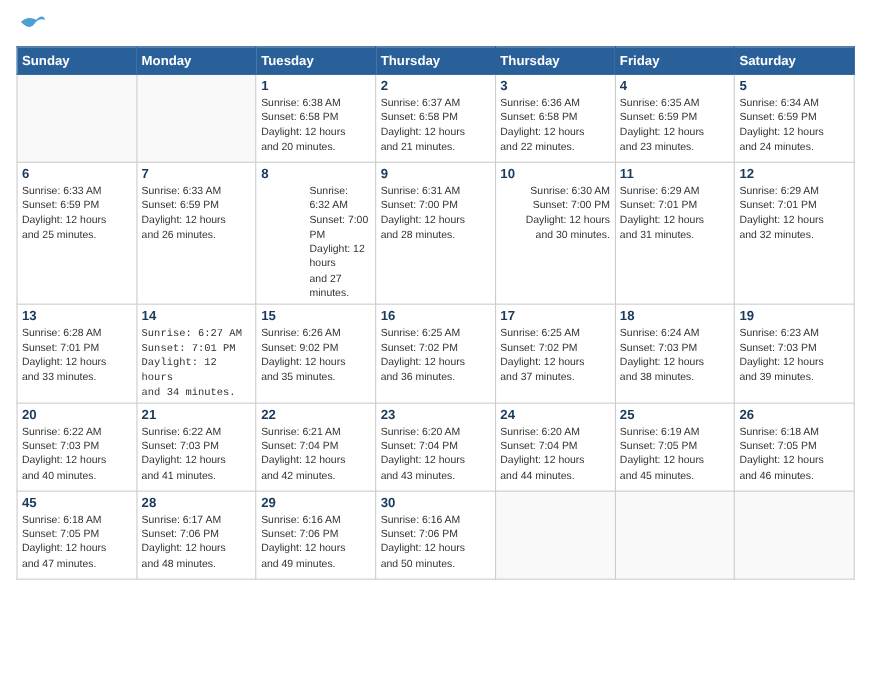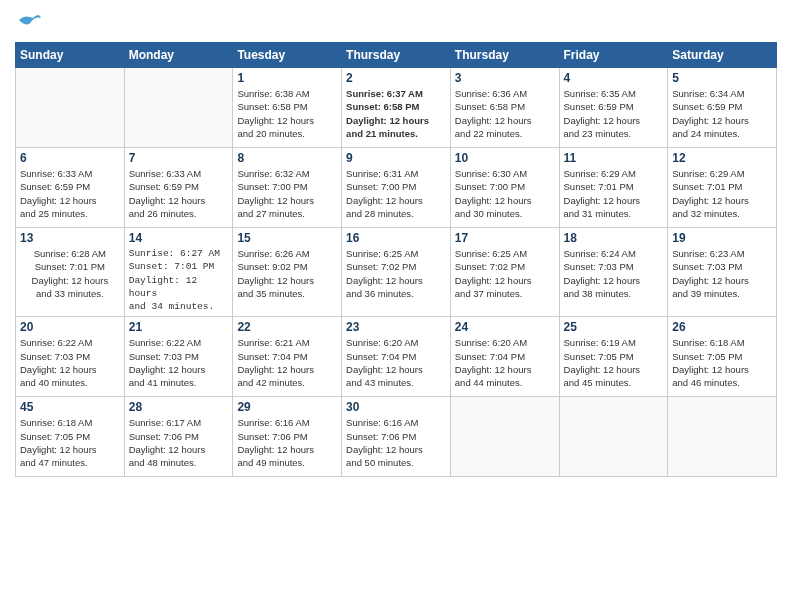--- a/index.html
+++ b/index.html
@@ -133,21 +133,21 @@
         <td class="empty"></td>
         <td>
           <span class="day-num">1</span>
           <div class="day-detail" style="white-space: pre-line;">Sunrise: 6:38 AM
 Sunset: 6:58 PM
 Daylight: 12 hours
 and 20 minutes.</div>
         </td>
         <td>
           <span class="day-num">2</span>
-          <div class="day-detail" style="white-space: pre-line; font-weight: bold;">Sunrise: 6:37 AM
+          <div class="day-detail" style="white-space: pre-line;">Sunrise: 6:37 AM
 Sunset: 6:58 PM
 Daylight: 12 hours
 and 21 minutes.</div>
         </td>
         <td>
           <span class="day-num">3</span>
           <div class="day-detail" style="white-space: pre-line;">Sunrise: 6:36 AM
 Sunset: 6:58 PM
 Daylight: 12 hours
 and 22 minutes.</div>
@@ -177,35 +177,35 @@
         </td>
         <td>
           <span class="day-num">7</span>
           <div class="day-detail" style="white-space: pre-line;">Sunrise: 6:33 AM
 Sunset: 6:59 PM
 Daylight: 12 hours
 and 26 minutes.</div>
         </td>
         <td>
           <span class="day-num">8</span>
-          <div class="day-detail" style="white-space: pre-line;">Sunrise: 6:32 AM
+          <div class="day-detail" style="white-space: pre-line; margin-left: 44px;">Sunrise: 6:32 AM
 Sunset: 7:00 PM
 Daylight: 12 hours
 and 27 minutes.</div>
         </td>
         <td>
           <span class="day-num">9</span>
           <div class="day-detail" style="white-space: pre-line;">Sunrise: 6:31 AM
 Sunset: 7:00 PM
 Daylight: 12 hours
 and 28 minutes.</div>
         </td>
         <td>
           <span class="day-num">10</span>
-          <div class="day-detail" style="white-space: pre-line;">Sunrise: 6:30 AM
+          <div class="day-detail" style="white-space: pre-line; text-align: right;">Sunrise: 6:30 AM
 Sunset: 7:00 PM
 Daylight: 12 hours
 and 30 minutes.</div>
         </td>
         <td>
           <span class="day-num">11</span>
           <div class="day-detail" style="white-space: pre-line;">Sunrise: 6:29 AM
 Sunset: 7:01 PM
 Daylight: 12 hours
 and 31 minutes.</div>
@@ -214,21 +214,21 @@
           <span class="day-num">12</span>
           <div class="day-detail" style="white-space: pre-line;">Sunrise: 6:29 AM
 Sunset: 7:01 PM
 Daylight: 12 hours
 and 32 minutes.</div>
         </td>
       </tr>
       <tr>
         <td>
           <span class="day-num">13</span>
-          <div class="day-detail" style="white-space: pre-line; text-align: center;">Sunrise: 6:28 AM
+          <div class="day-detail" style="white-space: pre-line;">Sunrise: 6:28 AM
 Sunset: 7:01 PM
 Daylight: 12 hours
 and 33 minutes.</div>
         </td>
         <td>
           <span class="day-num">14</span>
           <div class="day-detail" style="white-space: pre-line; font-family: Liberation Mono, monospace;">Sunrise: 6:27 AM
 Sunset: 7:01 PM
 Daylight: 12 hours
 and 34 minutes.</div>

